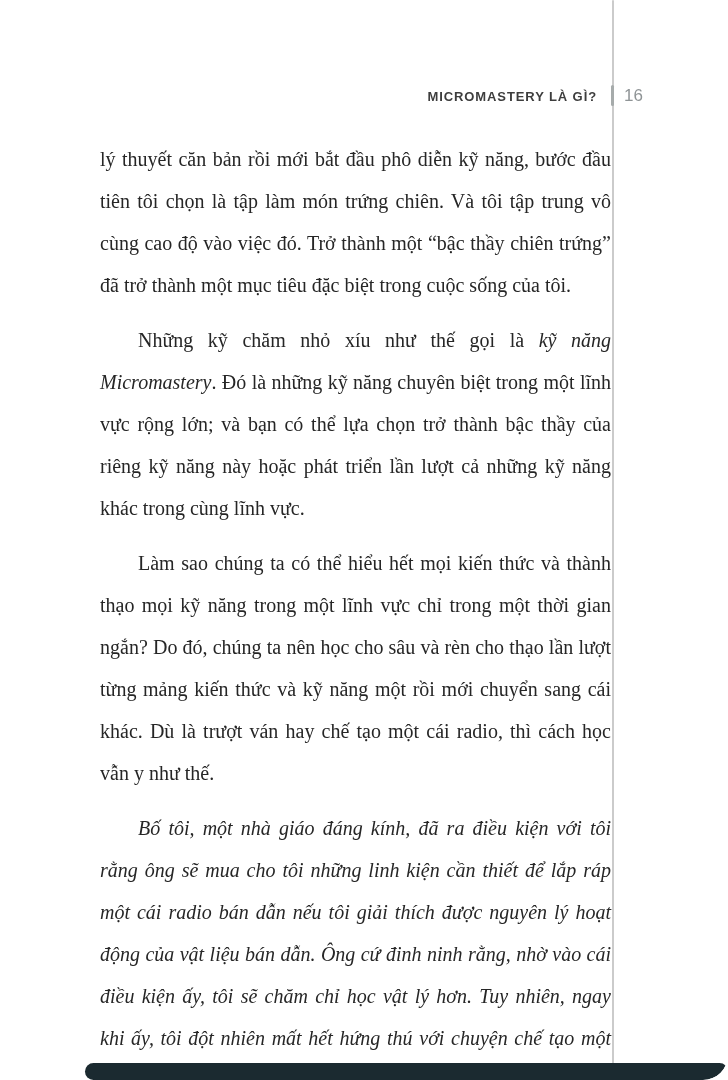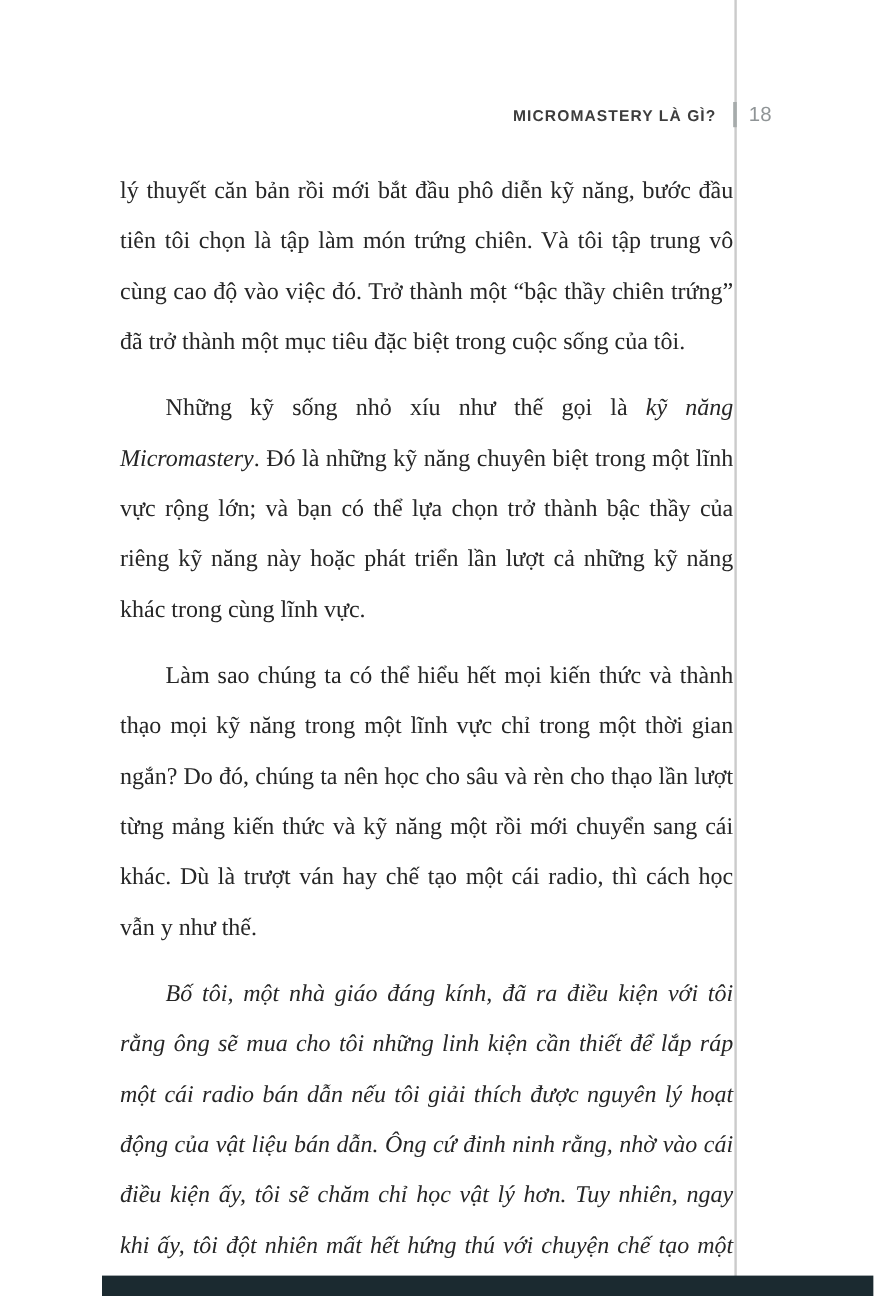--- a/index.html
+++ b/index.html
@@ -1,15 +1,15 @@
 <!DOCTYPE html>
 <html style="--rule-color: #cbcbcb; --sep-color: #a6abab; --header-color: #3d3d3d; --pagenum-color: #8f9496; --body-color: #262626; --footer-color: #1b2a30;"><head>
 <meta charset="utf-8">
 <style>
-  * { margin: 0; padding: 0; box-sizing: border-box; }
+  * { margin: 0; padding: 0; box-sizing: border-box; border-radius: 25px; }
   html, body { width: 728px; height: 1080px; }
   body {
     background: #ffffff;
     font-family: "Liberation Serif", "DejaVu Serif", serif;
     overflow: hidden;
   }
   .page {
     position: relative;
     width: 728px;
     height: 1080px;
@@ -84,27 +84,27 @@
 </head>
 <body>
 
 <div class="page">
 
   <div class="vrule"></div>
   <div class="head-sep"></div>
 
   <span class="head-title">MICROMASTERY LÀ GÌ?</span>
 
-  <span class="pagenum">18</span>
+  <span class="pagenum">16</span>
 
   <main class="text-block">
 
     <p class="para no-indent"><span>lý thuyết căn bản rồi mới bắt đầu phô diễn kỹ năng, bước đầu tiên tôi chọn là tập làm món trứng chiên. Và tôi tập trung vô cùng cao độ vào việc đó. Trở thành một “bậc thầy chiên trứng” đã trở thành một mục tiêu đặc biệt trong cuộc sống của tôi.</span></p>
 
-    <p class="para"><span>Những kỹ sống nhỏ xíu như thế gọi là </span><em>kỹ năng Micromastery</em><span>. Đó là những kỹ năng chuyên biệt trong một lĩnh vực rộng lớn; và bạn có thể lựa chọn trở thành bậc thầy của riêng kỹ năng này hoặc phát triển lần lượt cả những kỹ năng khác trong cùng lĩnh vực.</span></p>
+    <p class="para"><span>Những kỹ chăm nhỏ xíu như thế gọi là </span><em>kỹ năng Micromastery</em><span>. Đó là những kỹ năng chuyên biệt trong một lĩnh vực rộng lớn; và bạn có thể lựa chọn trở thành bậc thầy của riêng kỹ năng này hoặc phát triển lần lượt cả những kỹ năng khác trong cùng lĩnh vực.</span></p>
 
     <p class="para"><span>Làm sao chúng ta có thể hiểu hết mọi kiến thức và thành thạo mọi kỹ năng trong một lĩnh vực chỉ trong một thời gian ngắn? Do đó, chúng ta nên học cho sâu và rèn cho thạo lần lượt từng mảng kiến thức và kỹ năng một rồi mới chuyển sang cái khác. Dù là trượt ván hay chế tạo một cái radio, thì cách học vẫn y như thế.</span></p>
 
     <p class="para"><span>Bố tôi, một nhà giáo đáng kính, đã ra điều kiện với tôi rằng ông sẽ mua cho tôi những linh kiện cần thiết để lắp ráp một cái radio bán dẫn nếu tôi giải thích được nguyên lý hoạt động của vật liệu bán dẫn. Ông cứ đinh ninh rằng, nhờ vào cái điều kiện ấy, tôi sẽ chăm chỉ học vật lý hơn. Tuy nhiên, ngay khi ấy, tôi đột nhiên mất hết hứng thú với chuyện chế tạo một cái radio, dù tôi nắm rõ trong lòng bàn tay cách lắp ráp cũng như vô cùng thích thú khi nghĩ đến chuyện sẽ tự chế tạo được một cái radio cho riêng mình. Phải giải thích nguyên lý của mọi việc thật quá khó khăn và xa lạ.</span></p>
 
   </main>
 
   <div class="footer-bar"></div>
 
 </div>

